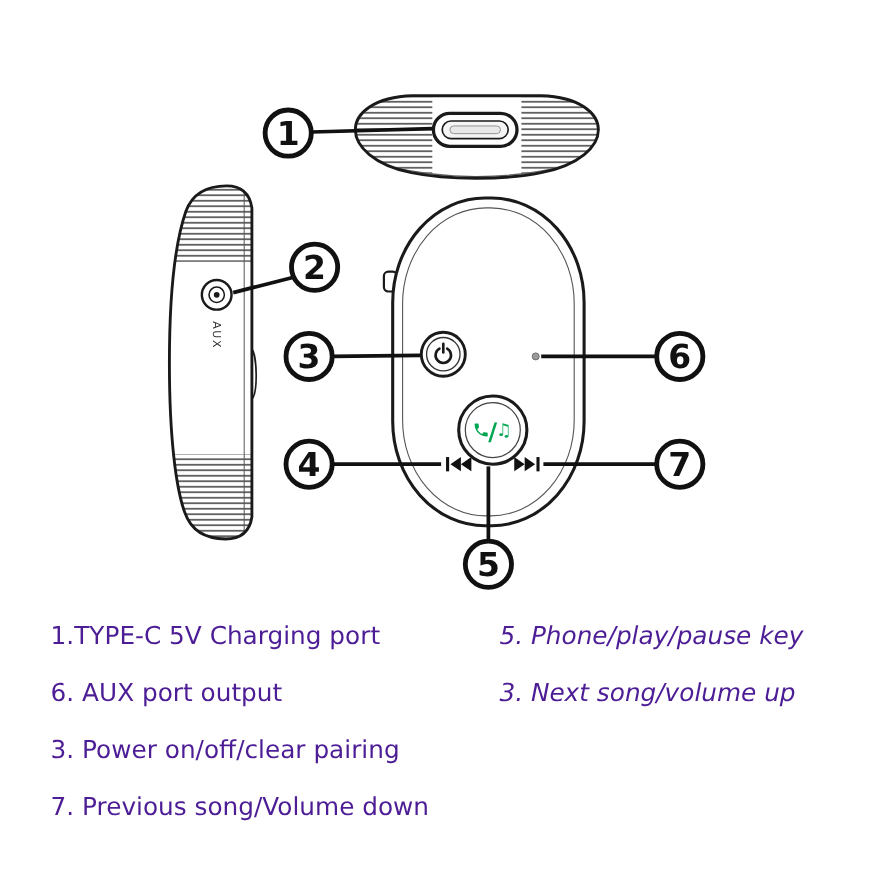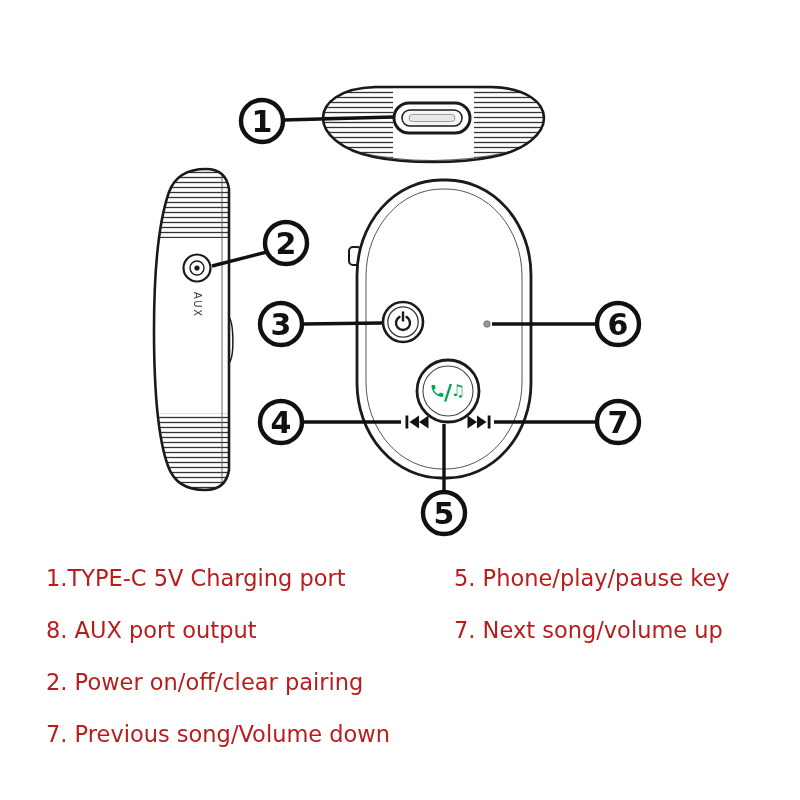--- a/index.html
+++ b/index.html
@@ -16,28 +16,28 @@
   }
   .legend {
     position: absolute;
     top: 552px;
     left: 0;
     width: 800px;
     color: #161616;
   }
   .legend-col { position: absolute; top: 0; }
   .legend-col.left  { left: 46px; }
-  .legend-col.right { left: 454px; }
+  .legend-col.right { left: 454px; font-style: italic; }
   .legend-item {
     margin: 0;
     padding: 0;
     font-size: 22.5px;
     line-height: 52px;
     white-space: nowrap;
-    color: #b91c1c;
+    color: #4c1d95;
   }
 </style>
 </head>
 <body>
 
 <div class="stage">
 
   <svg width="800" height="545" viewBox="0 0 800 545">
 
     <defs>
@@ -164,23 +164,23 @@
         <circle cx="618" cy="422" r="21" fill="#ffffff" stroke="#111111" stroke-width="4.4"></circle>
         <text x="618" y="432.5" text-anchor="middle">7</text>
       </g>
     </g>
   </svg>
 
   
   <div class="legend">
     <div class="legend-col left">
       <p class="legend-item">1.TYPE-C 5V Charging port</p>
-      <p class="legend-item">8. AUX port output</p>
-      <p class="legend-item">2. Power on/off/clear pairing</p>
+      <p class="legend-item">6. AUX port output</p>
+      <p class="legend-item">3. Power on/off/clear pairing</p>
       <p class="legend-item">7. Previous song/Volume down</p>
     </div>
     <div class="legend-col right">
       <p class="legend-item">5. Phone/play/pause key</p>
-      <p class="legend-item">7. Next song/volume up</p>
+      <p class="legend-item">3. Next song/volume up</p>
     </div>
   </div>
 
 </div>
 
 </body></html>

